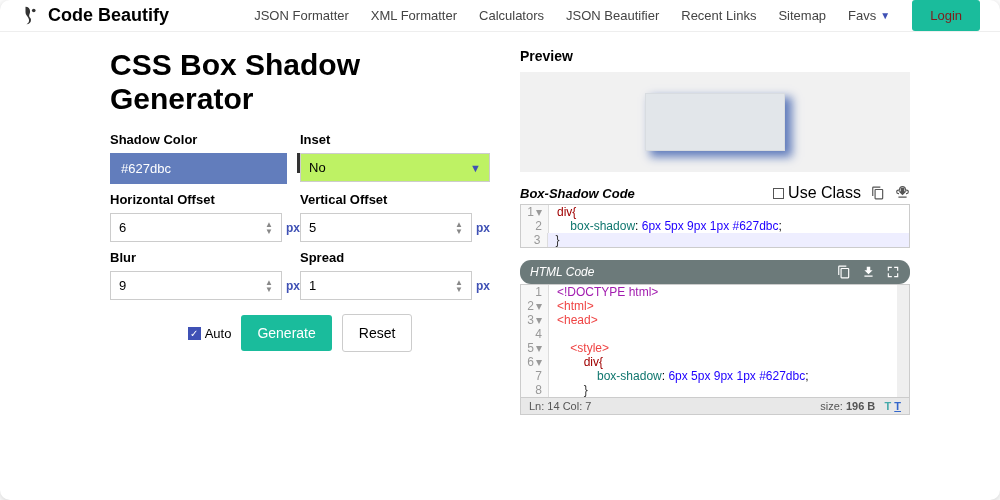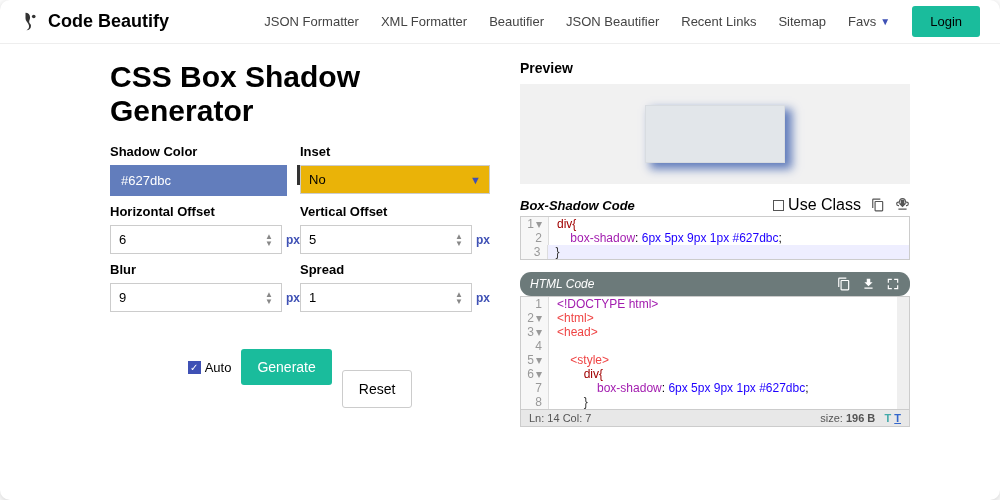--- a/index.html
+++ b/index.html
@@ -1,61 +1,61 @@
 <!DOCTYPE html>
 <html><head>
 <meta charset="utf-8">
 <style>
 * { box-sizing: border-box; margin: 0; padding: 0; font-family: -apple-system, BlinkMacSystemFont, "Segoe UI", Arial, sans-serif; }
 body { background: #fff; width: 1000px; height: 500px; overflow: hidden; border-radius: 10px; box-shadow: 0 2px 10px rgba(0,0,0,0.2); position: relative; }
-.topbar { display: flex; align-items: center; padding: 8px 20px; border-bottom: 1px solid #eee; height: 44px; }
+.topbar { display: flex; align-items: center; padding: 8px 20px; border-bottom: 1px solid #eee; height: 32px; }
 .logo { display: flex; align-items: center; gap: 6px; font-weight: 700; font-size: 18px; }
 .logo-icon { width: 22px; height: 22px; }
 .nav { display: flex; gap: 22px; margin-left: auto; align-items: center; font-size: 13px; color: #444; }
 .nav span { cursor: pointer; }
 .favs { display: flex; align-items: center; gap: 4px; text-align: center; }
 .chev { color: #3f51b5; font-size: 10px; }
-.login-btn { background: #1abc9c; color: #000000; padding: 8px 18px; border-radius: 3px; font-size: 13px; cursor: pointer; }
+.login-btn { background: #1abc9c; color: #7f1d1d; padding: 8px 18px; border-radius: 3px; font-size: 13px; cursor: pointer; }
 .main { display: flex; padding: 16px 90px 0 110px; gap: 30px; }
 .left { width: 380px; }
 .right { flex: 1; min-width: 0; }
 h1 { font-size: 30px; font-weight: 700; margin-bottom: 16px; }
 .row { display: flex; margin-bottom: 8px; }
 .field { flex: 1; }
 .label { font-weight: 700; font-size: 13px; margin-bottom: 6px; }
 .color-input { display: flex; align-items: flex-start; gap: 4px; border-radius: 13px; }
 .color-swatch { background: #627dbc; color: #fff; padding: 7px 10px; flex: 1; font-size: 13px; border: 1px solid #627dbc; }
 .color-bar { width: 3px; height: 20px; background: #333; margin-left: 6px; }
-.select { border: 1px solid #ccc; padding: 6px 8px; font-size: 13px; display: flex; justify-content: space-between; align-items: center; cursor: pointer; background: #eab308; }
+.select { border: 1px solid #ccc; padding: 6px 8px; font-size: 13px; display: flex; justify-content: space-between; align-items: center; cursor: pointer; background: #bef264; }
 .select-chev { color: #3f51b5; font-size: 11px; }
 .num-wrap { display: flex; align-items: center; gap: 4px; }
 .num-input { border: 1px solid #ccc; padding: 6px 8px; font-size: 13px; flex: 1; display: flex; justify-content: space-between; align-items: center; background: #fff; }
 .spinner { font-size: 8px; color: #888; line-height: 7px; }
 .unit { color: #3f51b5; font-weight: 700; font-size: 12px; }
 .btn-row { display: flex; align-items: center; gap: 10px; margin-top: 14px; justify-content: center; }
 .auto-check { display: flex; align-items: center; gap: 4px; font-size: 13px; }
 .checkbox { width: 13px; height: 13px; background: #3f51b5; display: inline-flex; align-items: center; justify-content: center; color: #fff; font-size: 10px; }
 .gen-btn { background: #1abc9c; color: #fff; padding: 10px 16px; font-size: 14px; border-radius: 3px; cursor: pointer; }
-.reset-btn { border: 1px solid #ccc; padding: 10px 16px; font-size: 14px; border-radius: 3px; cursor: pointer; background: #fff; margin-top: 44px; }
+.reset-btn { border: 1px solid #ccc; padding: 10px 16px; font-size: 14px; border-radius: 3px; cursor: pointer; background: #fff; }
 .preview-label { font-weight: 700; font-size: 14px; margin-bottom: 8px; }
 .preview-area { background: #f1f1f1; height: 100px; display: flex; align-items: center; justify-content: center; margin-bottom: 12px; }
 .preview-box { width: 140px; height: 58px; background: #e2e6ea; border: 1px solid #d8dce0; box-shadow: 6px 5px 9px 1px #627dbc; }
 .code-header { display: flex; align-items: center; justify-content: space-between; font-size: 13px; margin-bottom: 2px; }
 .code-title { font-weight: 700; font-style: italic; }
 .code-tools { display: flex; align-items: center; gap: 10px; font-size: 16px; }
 .tool-check { display: flex; align-items: center; gap: 4px; }
 .empty-box { width: 11px; height: 11px; border: 1px solid #555; }
 .icon-sm { cursor: pointer; fill: #555; }
 .code-box { border: 1px solid #ccc; font-family: "Courier New", monospace; font-size: 12px; background: #fff; }
 .code-line { display: flex; }
 .gutter { width: 28px; text-align: right; padding-right: 6px; background: #f7f7f7; color: #999; border-right: 1px solid #ddd; user-select: none; }
 .code-text { padding-left: 8px; white-space: pre; }
 .fold { color: #999; margin-left: 2px; }
 .kw-tag { color: #ef4444; }
-.kw-prop { color: #a21caf; }
+.kw-prop { color: #0f766e; }
 .kw-val { color: #1e00ff; }
 .kw-sel { color: #a00000; }
 .kw-brace { color: #333; }
 .html-header { background: #6c7a7a; color: #fff; padding: 5px 10px; font-size: 12px; font-style: italic; display: flex; justify-content: space-between; align-items: center; margin-top: 12px; border-radius: 11px; }
 .html-tools { display: flex; gap: 10px; }
 .html-tools svg { fill: #fff; }
 .status-bar { background: #e8e8e8; border: 1px solid #ccc; border-top: none; font-size: 11px; padding: 2px 8px; display: flex; justify-content: space-between; color: #555; }
 .scroll-track { width: 12px; background: #efefef; }
 </style>
 </head>
@@ -65,21 +65,21 @@
   <div class="logo">
     <svg class="logo-icon" viewBox="0 0 24 24">
         <path d="M6 2c3 0 5 2 5 5 0 2-1 3-1 5s2 2 2 4c0 3-2 5-5 5 4-2 3-5 2-7-1-2-3-3-3-6 0-3 0-4 0-6z" fill="#333"></path>
         <circle cx="15" cy="6" r="2" fill="#333"></circle>
       </svg>
     <span>Code Beautify</span>
   </div>
   <div class="nav">
     <span>JSON Formatter</span>
     <span>XML Formatter</span>
-    <span>Beautifier</span>
+    <span>Calculators</span>
     <span>JSON Beautifier</span>
     <span>Recent Links</span>
     <span>Sitemap</span>
     <span class="favs">
         <span>Favs</span>
         <span class="chev">▼</span>
       </span>
     <span class="login-btn">Login</span>
   </div>
 </div>

